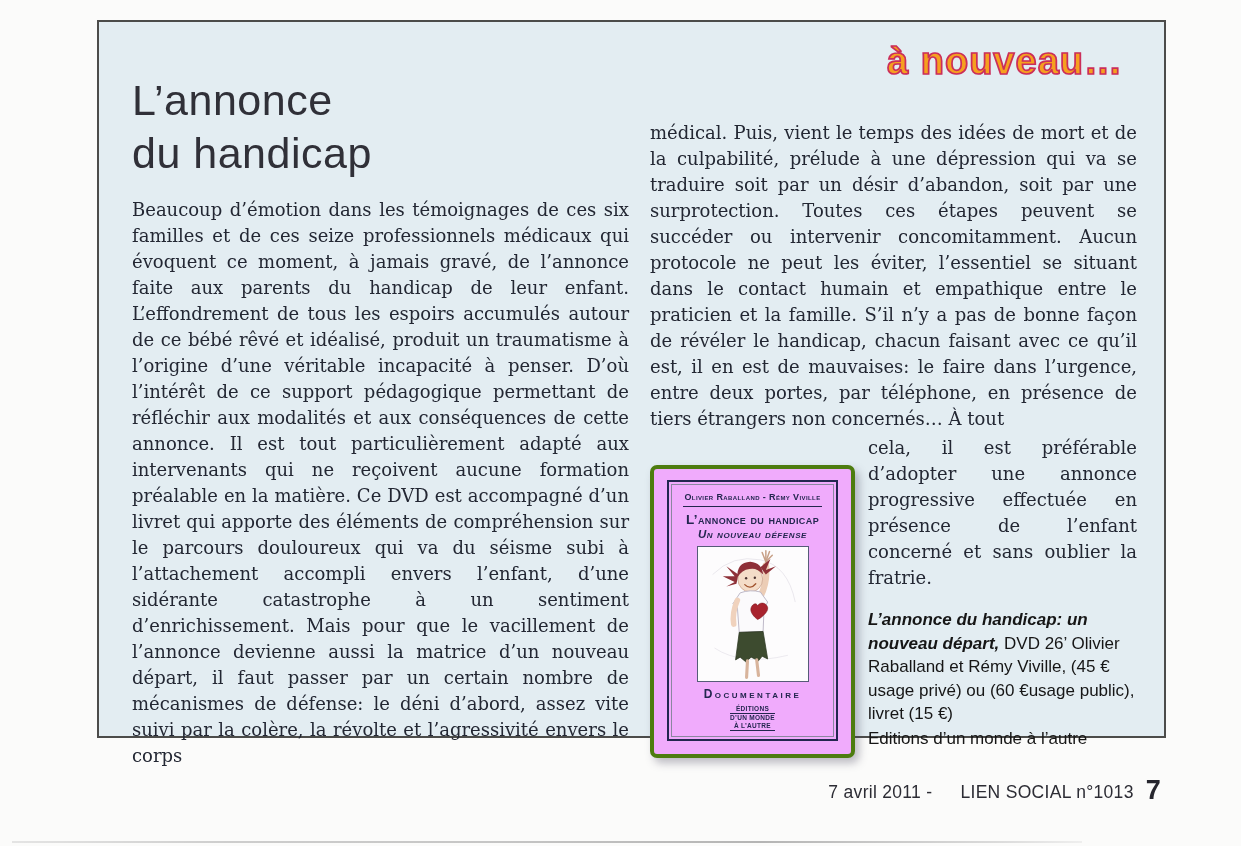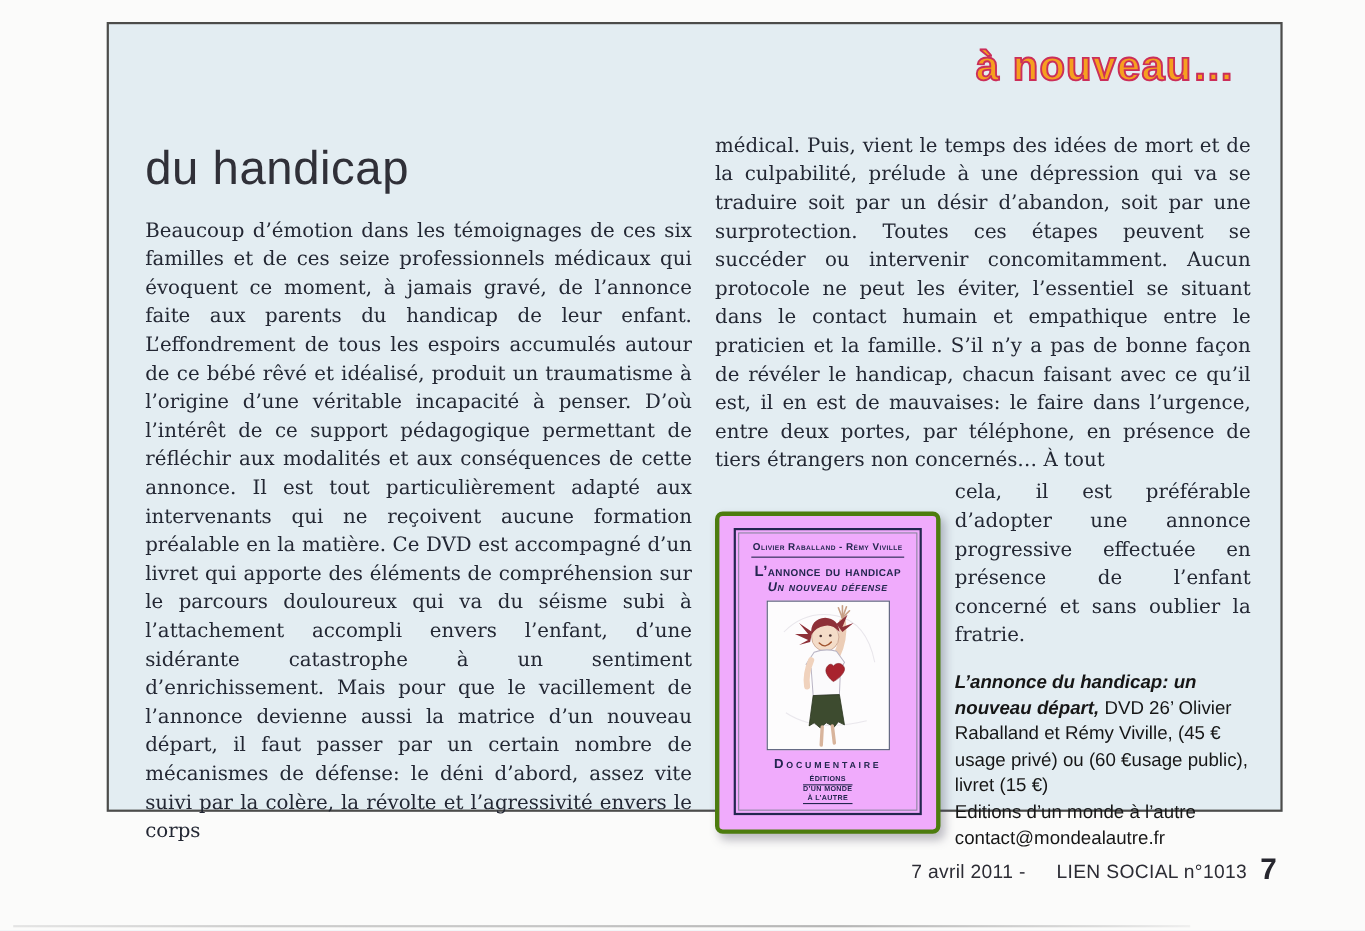--- a/index.html
+++ b/index.html
@@ -115,21 +115,21 @@
     opacity:.65;
   }
 </style>
 </head>
 <body>
 
 <div class="panel">
 
   <div class="flag">à nouveau…</div>
 
-  <h1 class="title"><br><span>du handicap</span></h1>
+  <h1 class="title"><span>L’annonce</span><br><span>du handicap</span></h1>
 
   <div class="col-left serif">Beaucoup d’émotion dans les témoignages de ces six familles et de ces seize professionnels médicaux qui évoquent ce moment, à jamais gravé, de l’annonce faite aux parents du handicap de leur enfant. L’effondrement de tous les espoirs accumulés autour de ce bébé rêvé et idéalisé, produit un traumatisme à l’origine d’une véritable incapacité à penser. D’où l’intérêt de ce support pédagogique permettant de réfléchir aux modalités et aux conséquences de cette annonce. Il est tout particulièrement adapté aux intervenants qui ne reçoivent aucune formation préalable en la matière. Ce DVD est accompagné d’un livret qui apporte des éléments de compréhension sur le parcours douloureux qui va du séisme subi à l’attachement accompli envers l’enfant, d’une sidérante catastrophe à un sentiment d’enrichissement. Mais pour que le vacillement de l’annonce devienne aussi la matrice d’un nouveau départ, il faut passer par un certain nombre de mécanismes de défense: le déni d’abord, assez vite suivi par la colère, la révolte et l’agressivité envers le corps</div>
 
   <div class="col-right">
     <p class="serif">médical. Puis, vient le temps des idées de mort et de la culpabilité, prélude à une dépression qui va se traduire soit par un désir d’abandon, soit par une surprotection. Toutes ces étapes peuvent se succéder ou intervenir concomitamment. Aucun protocole ne peut les éviter, l’essentiel se situant dans le contact humain et empathique entre le praticien et la famille. S’il n’y a pas de bonne façon de révéler le handicap, chacun faisant avec ce qu’il est, il en est de mauvaises: le faire dans l’urgence, entre deux portes, par téléphone, en présence de tiers étrangers non concernés… À tout</p>
 
     <div class="media-row">
 
       <div class="dvd-photo">
         <div class="dvd-card">
@@ -173,21 +173,20 @@
             </div>
           </div>
         </div>
       </div>
 
       <div class="beside">
         <p class="serif">cela, il est préférable d’adopter une annonce progressive effectuée en présence de l’enfant concerné et sans oublier la fratrie.</p>
         <div class="caption">
           <p><span class="cap-title">L’annonce du handicap: un nouveau départ,</span><span> DVD 26’ Olivier Raballand et Rémy Viville, (45 € usage privé) ou (60 €usage public), livret (15 €)</span></p>
           <div>Editions d’un monde à l’autre</div>
-          <div>contact@mondealautre.fr</div>
         </div>
       </div>
 
     </div>
   </div>
 </div>
 
 <div class="footer">
   <span>7 avril 2011 - </span>
   <span class="bold">LIEN SOCIAL n°1013</span>

